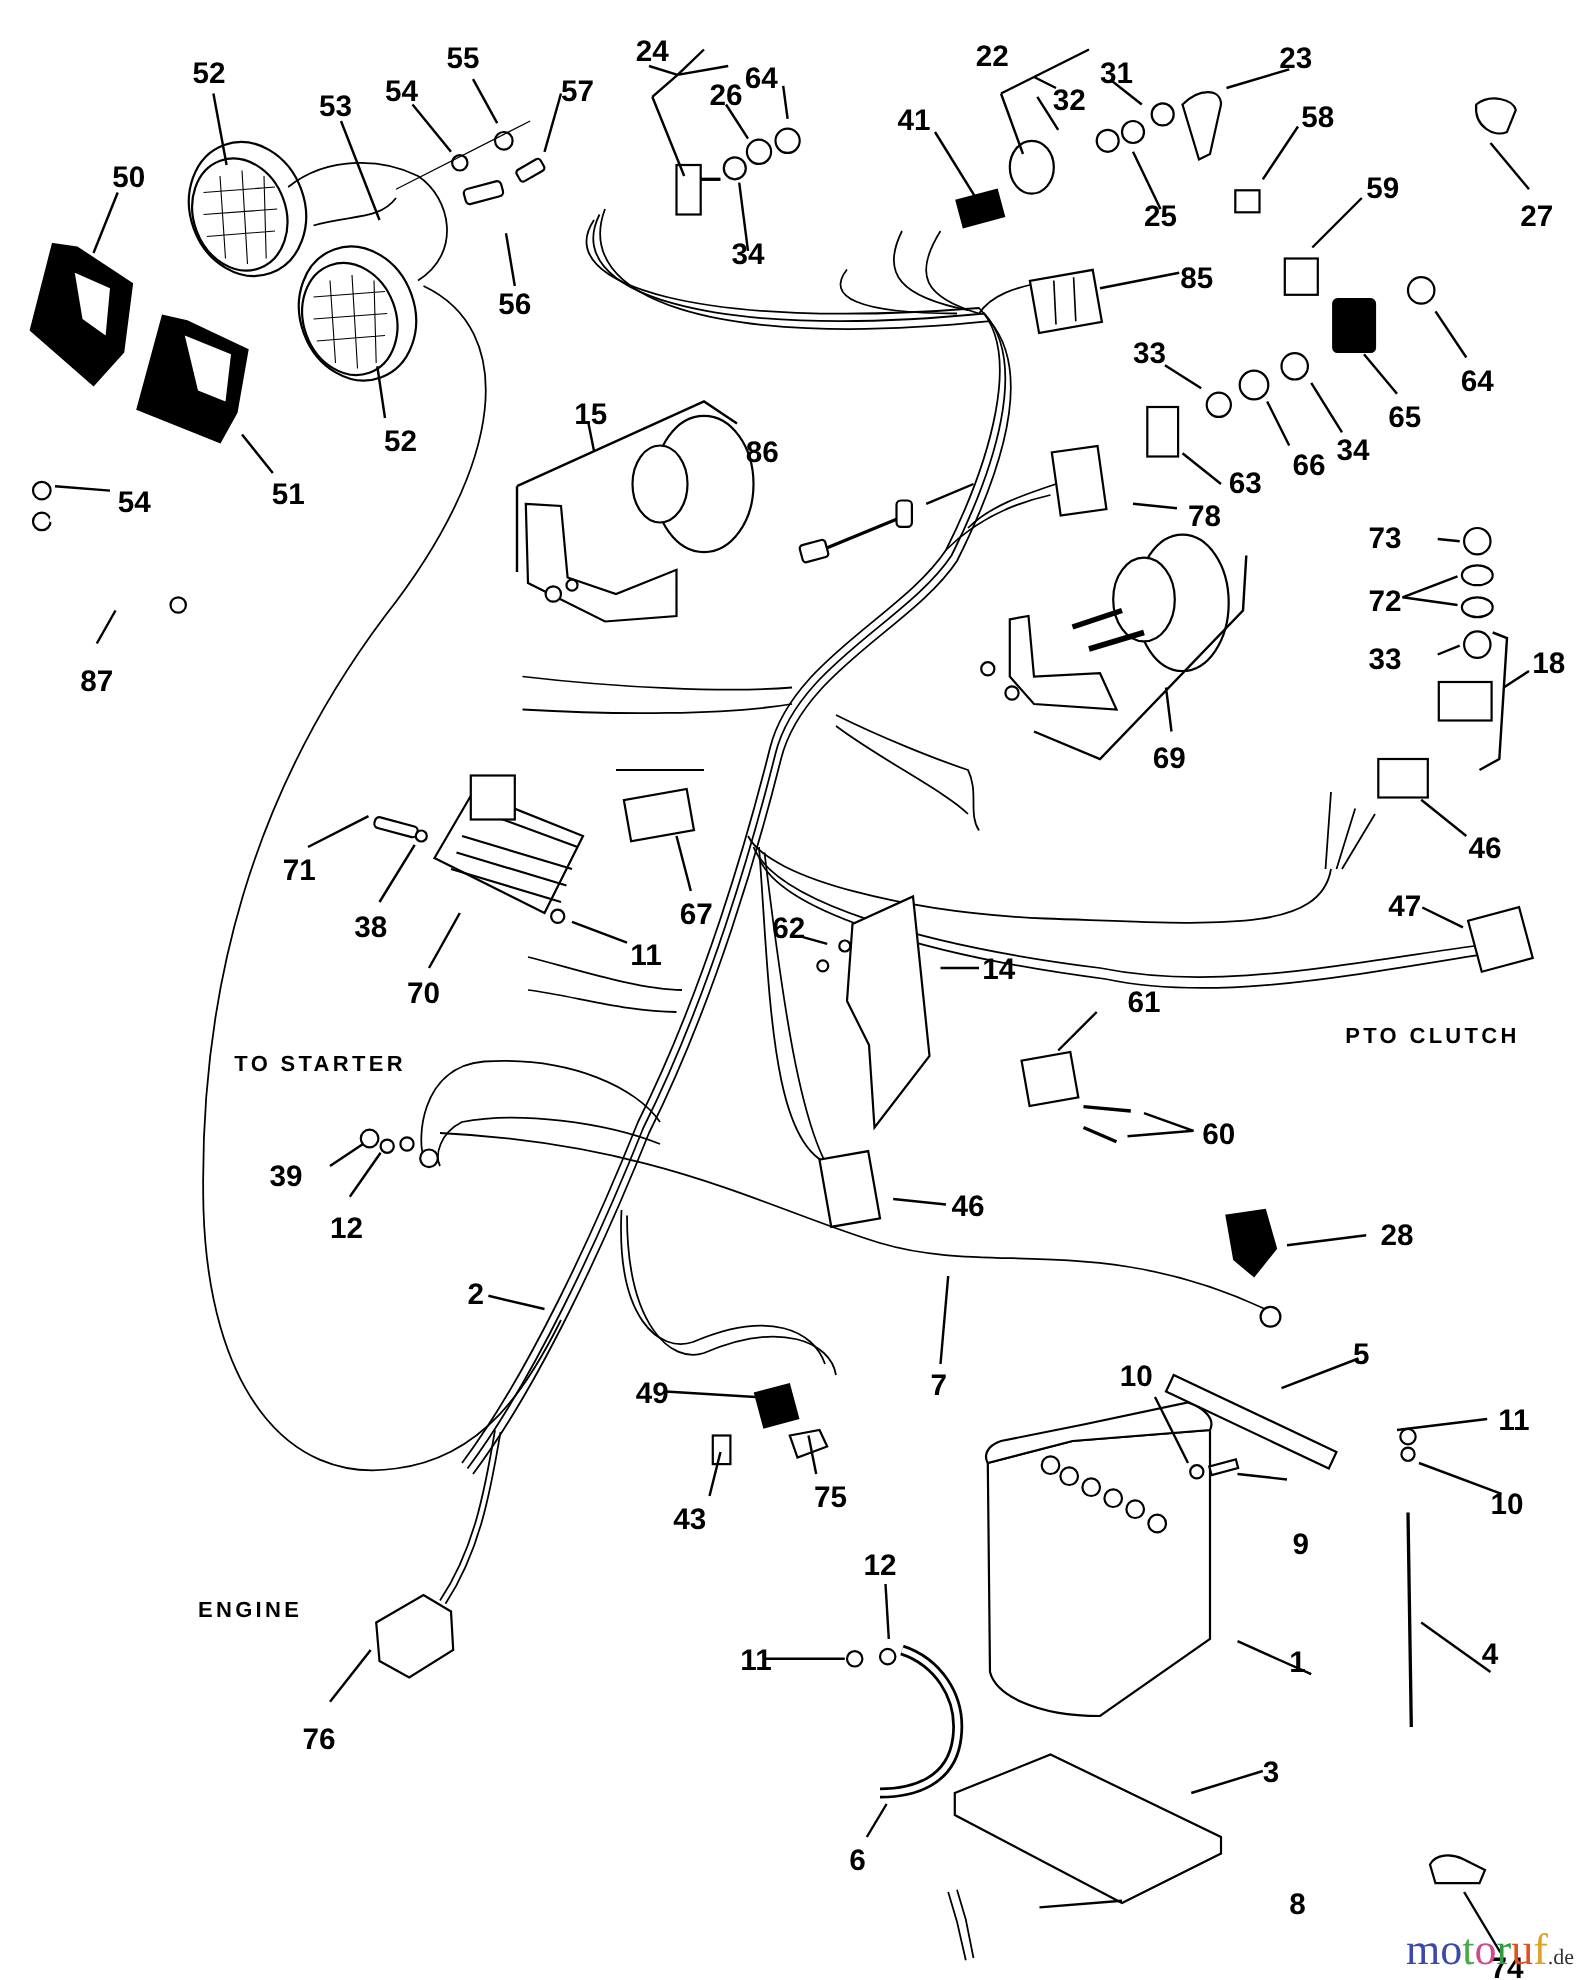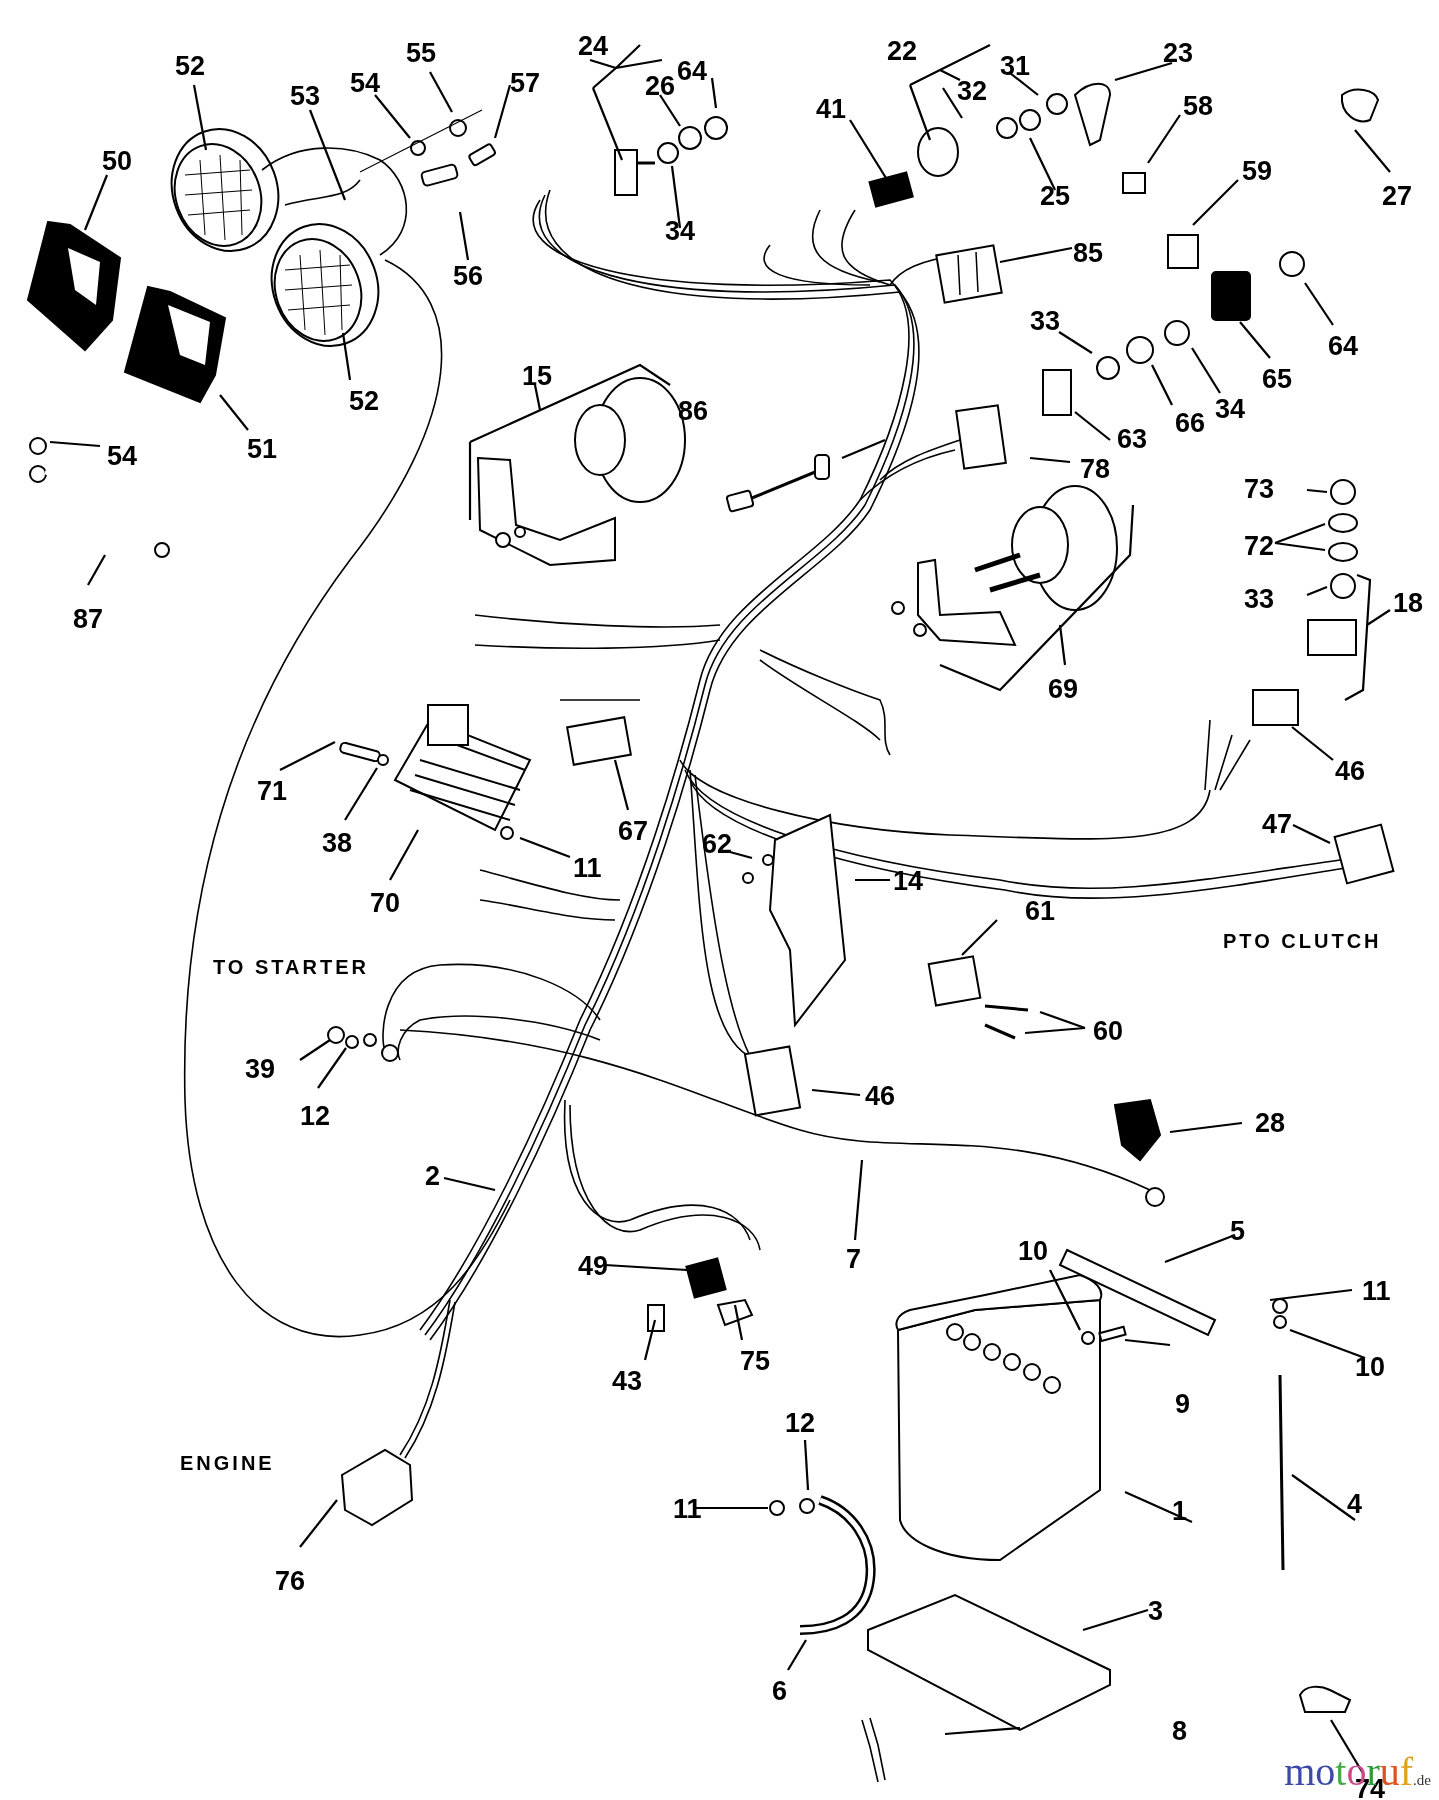--- a/index.html
+++ b/index.html
@@ -8,21 +8,21 @@
   .callout { font-family: "Liberation Sans", sans-serif; font-weight: bold; font-size: 27px; fill: #000; }
   .note { font-family: "Liberation Sans", sans-serif; font-weight: bold; font-size: 20px; fill: #000; letter-spacing: 3px; }
   .wire { fill: none; stroke: #000; stroke-width: 1.6; }
   .wire-thin { fill: none; stroke: #000; stroke-width: 1.1; }
   .part { fill: #fff; stroke: #000; stroke-width: 2; }
   .part-dark { fill: #000; stroke: #000; stroke-width: 2; }
   .leader { stroke: #000; stroke-width: 2.2; fill: none; }
   .brace { stroke: #000; stroke-width: 2.2; fill: none; }
   .watermark { position: absolute; right: 8px; bottom: 8px; font-family: "Liberation Serif", serif; font-size: 40px; line-height: 1; }
   .watermark span { display: inline-block; }
-  .watermark .tld { font-size: 15px; color: #333; }
+  .watermark .tld { font-size: 20px; color: #333; }
 </style>
 </head>
 <body>
 
 <svg id="diagram" viewBox="0 0 1439 1800" xmlns="http://www.w3.org/2000/svg">
 
   <g>
     <ellipse class="part" cx="225" cy="190" rx="52" ry="62" transform="rotate(-20 225 190)"></ellipse>
     <ellipse class="part" cx="218" cy="195" rx="42" ry="52" transform="rotate(-20 218 195)"></ellipse>
     <ellipse class="part" cx="325" cy="285" rx="52" ry="62" transform="rotate(-20 325 285)"></ellipse>

